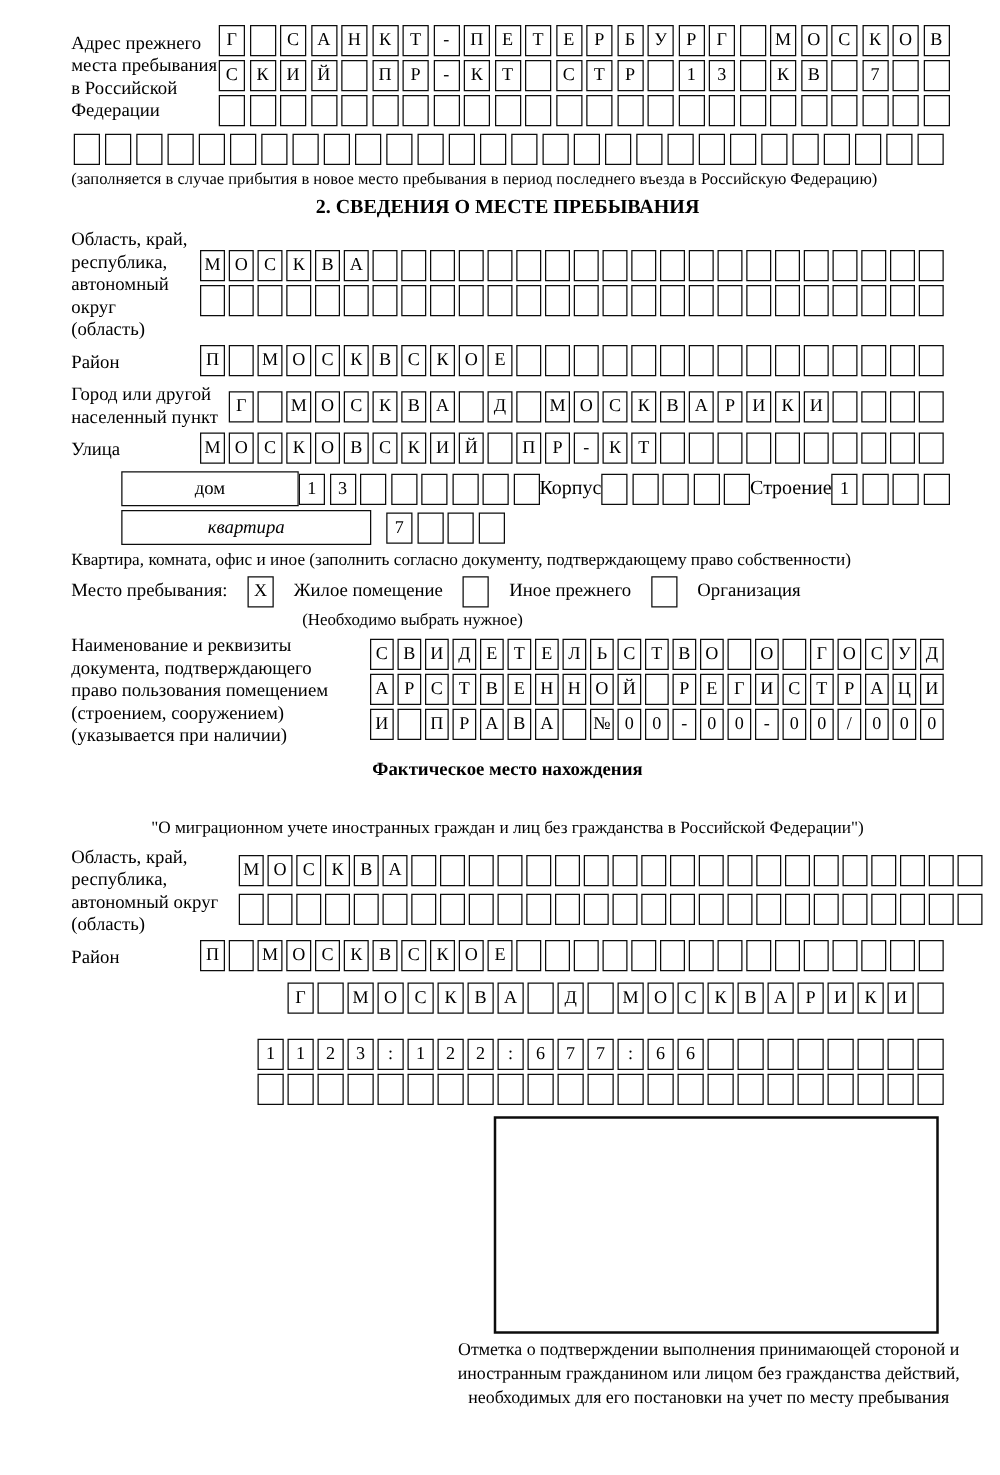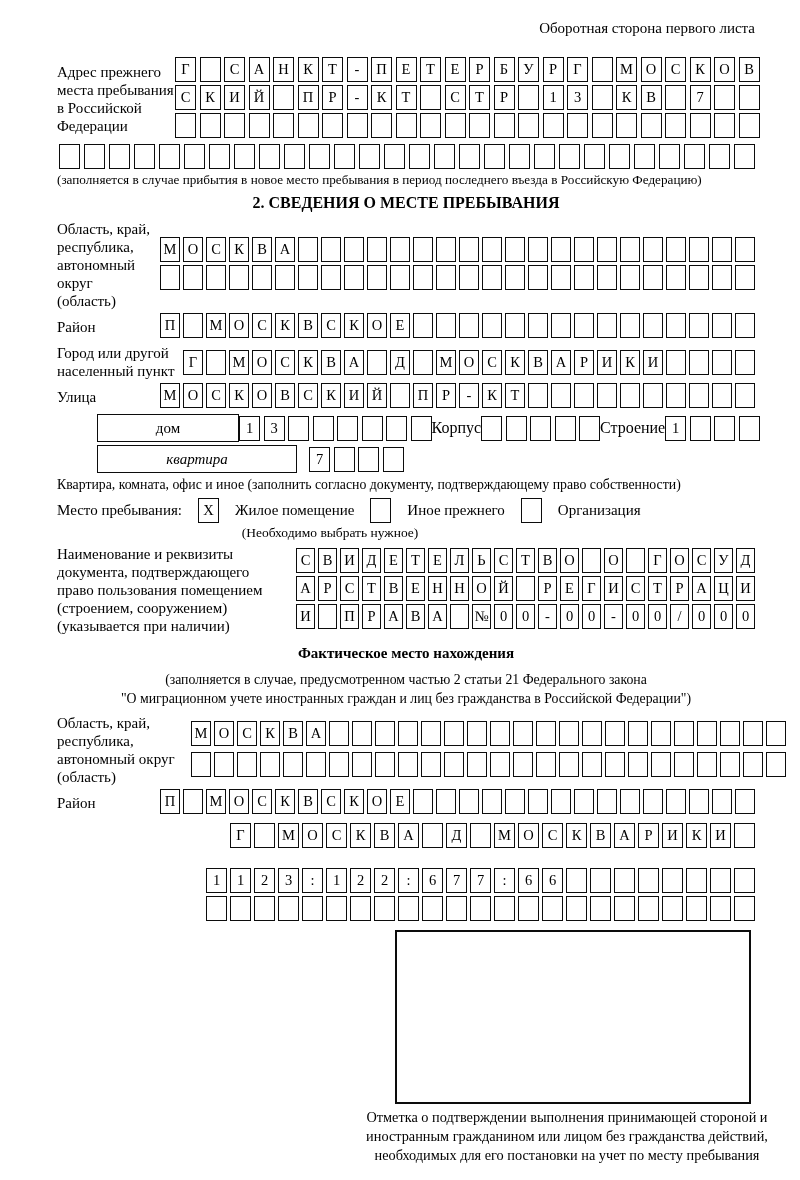--- a/index.html
+++ b/index.html
@@ -36,21 +36,20 @@
   .cb-note{font-size:13.5px;text-align:center;width:310px;margin-left:118px;margin-bottom:4px;}
   .fact-note{font-size:13.8px;text-align:center;line-height:19px;margin:0 0 6px 0;}
   .stamp-box{box-sizing:border-box;border:2px solid #0c0c0c;width:356px;height:174px;margin:6px 0 4px 338px;background:#fff;}
   .stamp-caption{width:430px;margin-left:295px;text-align:center;font-size:14.3px;line-height:19px;}
 </style>
 </head>
 <body>
 
 <div class="page">
 
-  <div class="header-note">Оборотная сторона первого листа</div>
 
   <div class="field">
     <div class="label" style="width:118px;">Адрес прежнего места пребывания в Российской Федерации</div>
     <div class="stack">
       <div class="cells">
           <span class="cell">Г</span>
           <span class="cell"></span>
           <span class="cell">С</span>
           <span class="cell">А</span>
           <span class="cell">Н</span>
@@ -446,21 +445,21 @@
           <span class="cell">/</span>
           <span class="cell">0</span>
           <span class="cell">0</span>
           <span class="cell">0</span>
         </div>
     </div>
   </div>
 
   <div class="sub-title">Фактическое место нахождения</div>
   <div class="fact-note">
-    <span>(заполняется в случае, предусмотренном частью 2 статьи 21 Федерального закона</span><br>
+    <br>
     <span>"О миграционном учете иностранных граждан и лиц без гражданства в Российской Федерации")</span>
   </div>
 
   <div class="field">
     <div class="label" style="width:134px;">Область, край, республика, автономный округ (область)</div>
     <div class="stack">
       <div class="cells w20 g3">
           <span class="cell">М</span>
           <span class="cell">О</span>
           <span class="cell">С</span>

